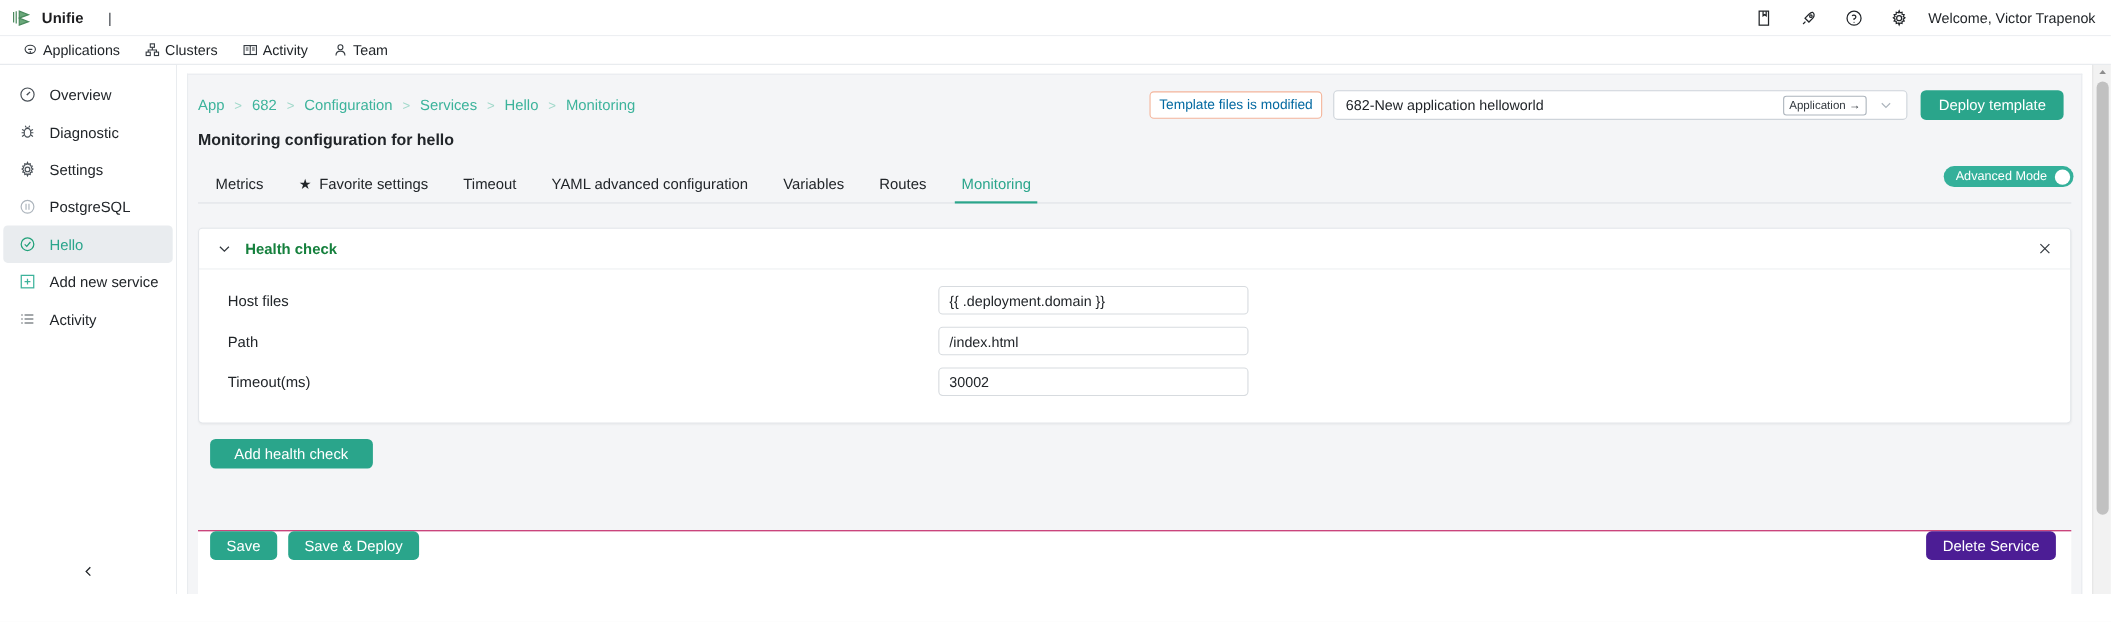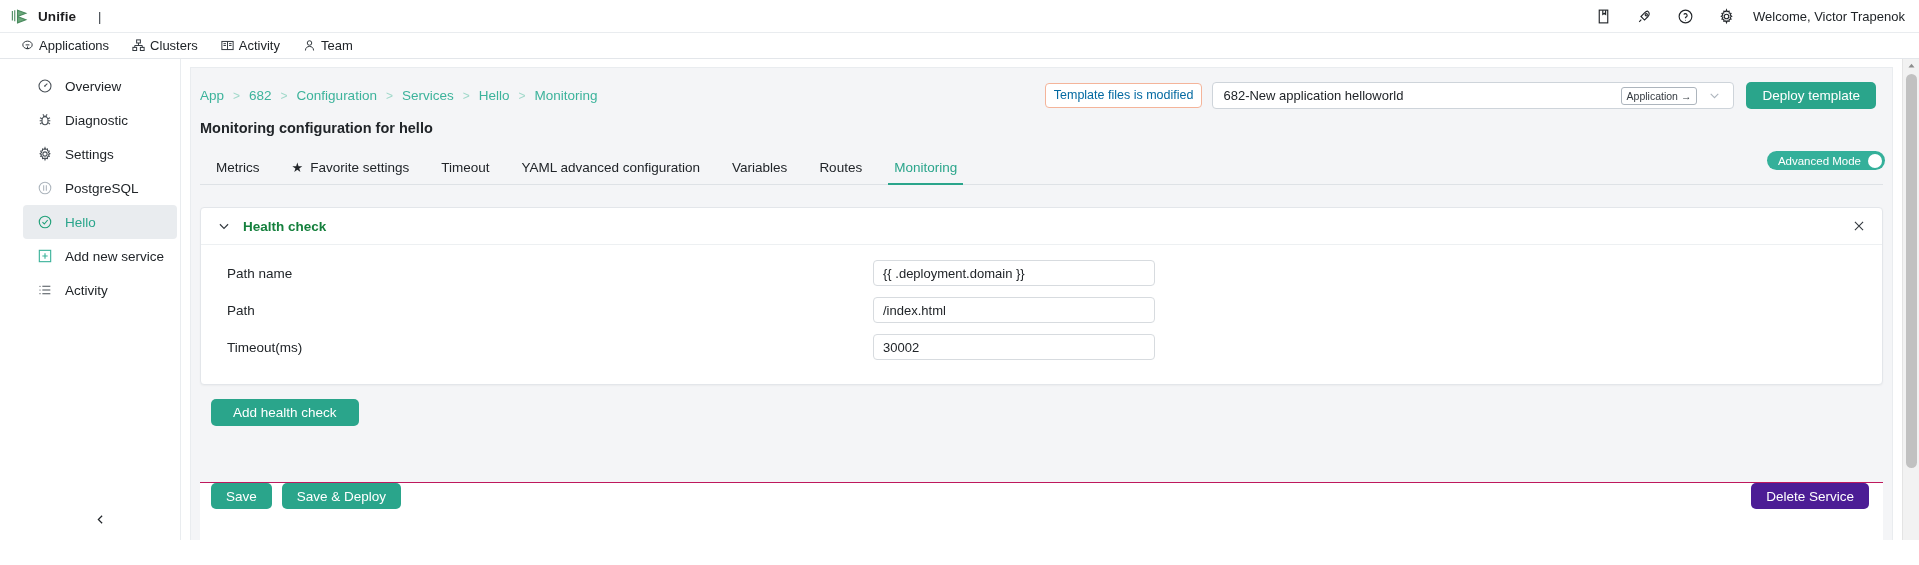--- a/index.html
+++ b/index.html
@@ -35,21 +35,21 @@
     background: #ffffff;
     display: flex; align-items: center;
     padding-left: 12px;
     border-bottom: 1px solid #e3e6ea;
   }
   .navitem { display: flex; align-items: center; gap: 4px; padding: 0 14px 0 8px; cursor: pointer; }
   .navitem .nico { width: 15px; height: 15px; display: block; color: #343a40; }
   .navitem .nlab { font-size: 13px; color: #212529; }
 
   
-  .body { flex: 1 1 auto; display: flex; min-height: 0; position: relative; margin-left: 20px; }
+  .body { flex: 1 1 auto; display: flex; min-height: 0; position: relative; }
 
   
   .sidebar {
     width: 161px; flex: 0 0 161px;
     background: #ffffff;
     border-right: 1px solid #e9ecef;
     position: relative;
     padding-top: 10px;
   }
   .sitem {
@@ -435,21 +435,21 @@
                 <span class="panel-head-spacer"></span>
                 <span class="panel-x">
                   <svg width="14" height="14" viewBox="0 0 24 24" fill="none" stroke="currentColor" stroke-width="1.9">
                     <path d="M5 5 L19 19 M19 5 L5 19"></path>
                   </svg>
                 </span>
               </div>
 
               <div class="panel-body">
                 <div class="frow">
-                  <span class="flabel">Path name</span>
+                  <span class="flabel">Host files</span>
                   <input class="finput" type="text" value="{{ .deployment.domain }}" style="">
                 </div>
                 <div class="frow">
                   <span class="flabel">Path</span>
                   <input class="finput" type="text" value="/index.html" style="">
                 </div>
                 <div class="frow">
                   <span class="flabel">Timeout(ms)</span>
                   <input class="finput" type="text" value="30002" style="">
                 </div>

